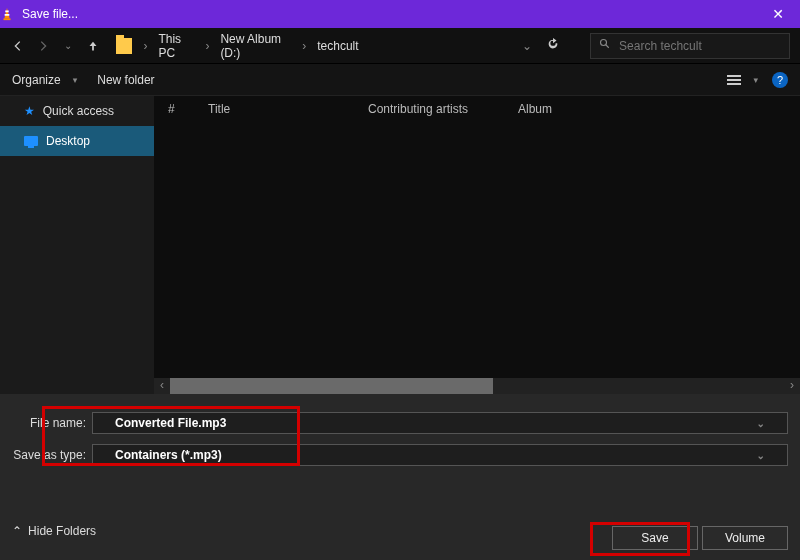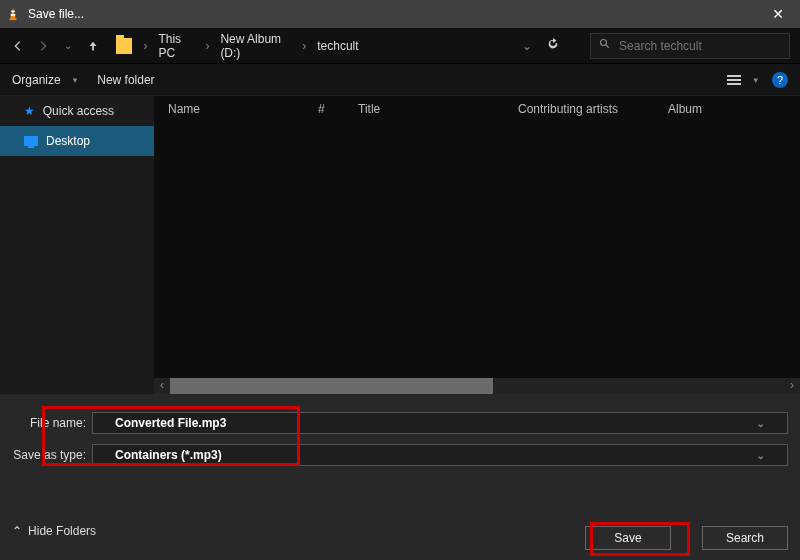--- a/index.html
+++ b/index.html
@@ -1,19 +1,19 @@
 <!DOCTYPE html>
 <html><head>
 <meta charset="utf-8">
 <style>
   * { box-sizing: border-box; margin: 0; padding: 0; font-family: "Segoe UI", Tahoma, sans-serif; }
   body { width: 800px; height: 560px; background: #1a1a1a; color: #ccc; overflow: hidden; font-size: 12px; }
 
   
-  .titlebar { height: 28px; background: #404040; display: flex; align-items: center; padding-left: 6px; }
+  .titlebar { height: 28px; background: #6d28d9; display: flex; align-items: center; }
   .vlc-icon { width: 14px; height: 14px; margin-right: 8px; position: relative; }
   .vlc-icon svg { display:block; }
   .titlebar .title { color: #fff; font-size: 12px; flex: 1; }
   .titlebar .close { width: 44px; text-align: center; color: #fff; font-size: 14px; cursor: default; }
 
   
   .navrow { height: 36px; background: #111; display: flex; align-items: center; padding: 0 10px; gap: 8px; border-bottom: 1px solid #000; }
   .navbtn { width: 20px; height: 20px; display: flex; align-items: center; justify-content: center; color: #888; }
   .navbtn svg { width: 14px; height: 14px; }
   .foldericon { width: 20px; height: 16px; background: #ffca4b; position: relative; margin-left: 6px; }
@@ -58,21 +58,21 @@
   
   .bottom { background: #282828; padding: 16px 12px 8px 12px; height: 166px; position: relative; }
   .fieldrow { display: flex; align-items: center; height: 26px; margin-bottom: 6px; }
   .fieldlabel { width: 80px; text-align: right; color: #ddd; padding-right: 6px; }
   .fieldinput { flex: 1; height: 22px; background: #1e1e1e; border: 1px solid #555; color: #fff; padding: 0 22px; font-size: 12px; display:flex; align-items:center; justify-content:space-between;font-weight:bold; }
   .fieldinput .dd { color:#888; font-size:10px; }
   .redbox1 { position:absolute; border: 3px solid #d40000; left: 42px; top: 12px; width: 258px; height: 60px; pointer-events:none; }
 
   .btnrow { position:absolute; bottom: 10px; left: 12px; right: 12px; display:flex; align-items:center; }
   .hidefolders { display:flex; align-items:center; gap:6px; color:#ddd; }
-  .btns { margin-left:auto; display:flex; gap:31px;margin-top:14px; }
+  .btns { margin-left:auto; display:flex; gap:4px;margin-top:14px; }
   .winbtn { width: 86px; height: 24px; background:#2a2a2a; border:1px solid #666; color:#eee; display:flex; align-items:center; justify-content:center; cursor:default; }
   .redbox2 { position:absolute; border:3px solid #d40000; right: 110px; bottom: 4px; width: 100px; height: 34px; pointer-events:none; }
 
   svg { fill: currentColor; }
 </style>
 </head>
 <body>
 
 <div class="titlebar">
   <span class="vlc-icon">
@@ -152,21 +152,20 @@
       <span class="star">★</span>
       <span>Quick access</span>
     </div>
     <div class="side-item sel">
       <span class="deskicon"></span>
       <span>Desktop</span>
     </div>
   </div>
   <div class="filepane">
     <div class="cols">
-      <div class="col-name">Name</div>
       <div class="col-num">#</div>
       <div class="col-title">Title</div>
       <div class="col-contrib">Contributing artists</div>
       <div class="col-album">Album</div>
     </div>
     <div class="hscroll">
       <div class="arrow">‹</div>
       <div class="thumb"></div>
       <div style="flex:1"></div>
       <div class="arrow">›</div>
@@ -191,17 +190,17 @@
   </div>
   <div class="redbox1"></div>
 
   <div class="btnrow">
     <div class="hidefolders">
       <span>⌃</span>
       <span>Hide Folders</span>
     </div>
     <div class="btns">
       <div class="winbtn">Save</div>
-      <div class="winbtn">Search</div>
+      <div class="winbtn">Volume</div>
     </div>
   </div>
   <div class="redbox2"></div>
 </div>
 
 </body></html>

